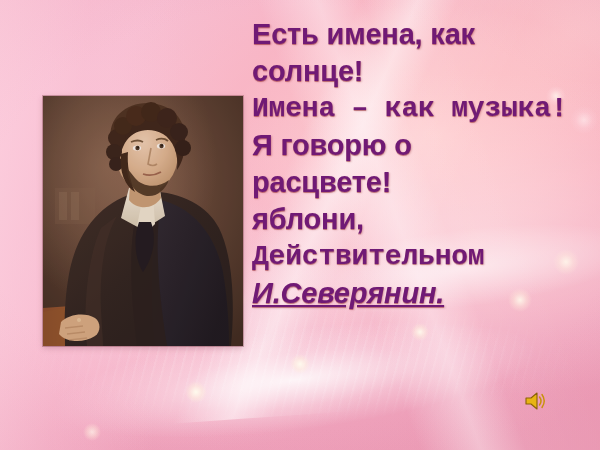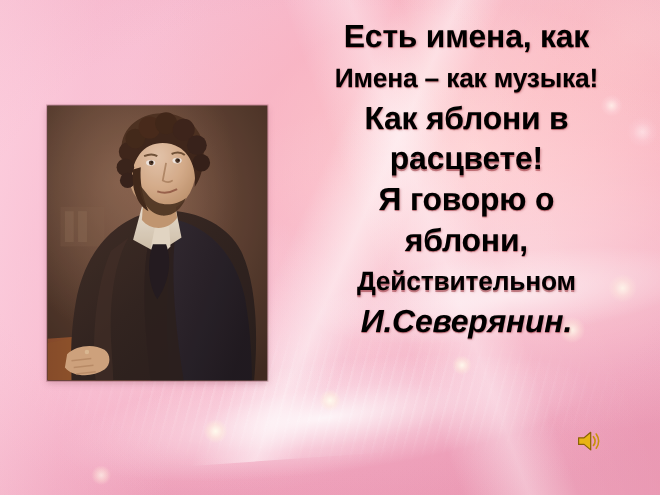--- a/index.html
+++ b/index.html
@@ -108,33 +108,33 @@
     position: absolute;
     inset: 0;
   }
 
   
   .verse {
     position: absolute;
     left: 252px;
     top: 16px;
     width: 344px;
-    text-align: center;
-    color: #000000;
+    text-align: left;
+    color: #701a75;
     font-weight: bold;
     font-size: 29px;
     line-height: 37px;
     letter-spacing: -0.2px;
     text-shadow:
       0 1px 0 rgba(120,0,10,0.35),
       1px 1px 2px rgba(130,10,25,0.28);
   }
   .verse .line { white-space: nowrap; }
-  .verse .line.italic { font-style: italic; }
-  .verse .line.small { font-size: 24px; }
+  .verse .line.italic { font-style: italic; text-decoration: underline; }
+  .verse .line.small { font-size: 28px; font-family: Liberation Mono, monospace; }
 
   
   .speaker-icon {
     position: absolute;
     left: 524px;
     top: 390px;
     width: 24px;
     height: 22px;
   }
 </style>
@@ -250,24 +250,24 @@
       <path d="M24 238 L42 236" stroke="#b88a64" stroke-width="1.4" opacity="0.7"></path>
       <path d="M26 244 L44 242" stroke="#b88a64" stroke-width="1.4" opacity="0.6"></path>
       <circle cx="36" cy="224" r="2" fill="#e8c9a1" opacity="0.9"></circle>
 
       <rect x="0" y="0" width="200" height="250" fill="#6b3f2a" opacity="0.10"></rect>
     </svg>
   </div>
 
   <div class="verse">
     <div class="line">Есть имена, как</div>
+    <div class="line">солнце!</div>
     <div class="line small">Имена – как музыка!</div>
-    <div class="line">Как яблони в</div>
+    <div class="line">Я говорю о</div>
     <div class="line">расцвете!</div>
-    <div class="line">Я говорю о</div>
     <div class="line">яблони,</div>
     <div class="line small">Действительном</div>
     <div class="line italic">И.Северянин.</div>
   </div>
 
   <svg class="speaker-icon" viewBox="0 0 24 22">
     <path d="M2 8 L7 8 L13 3 L13 19 L7 14 L2 14 Z" fill="#e8b414" stroke="#8a6206" stroke-width="1.1" stroke-linejoin="round"></path>
     <path d="M15.5 7 Q18.5 11 15.5 15" stroke="#c79209" stroke-width="1.5" fill="none" stroke-linecap="round"></path>
     <path d="M18 4.5 Q22.5 11 18 17.5" stroke="#c79209" stroke-width="1.4" fill="none" stroke-linecap="round"></path>
   </svg>

